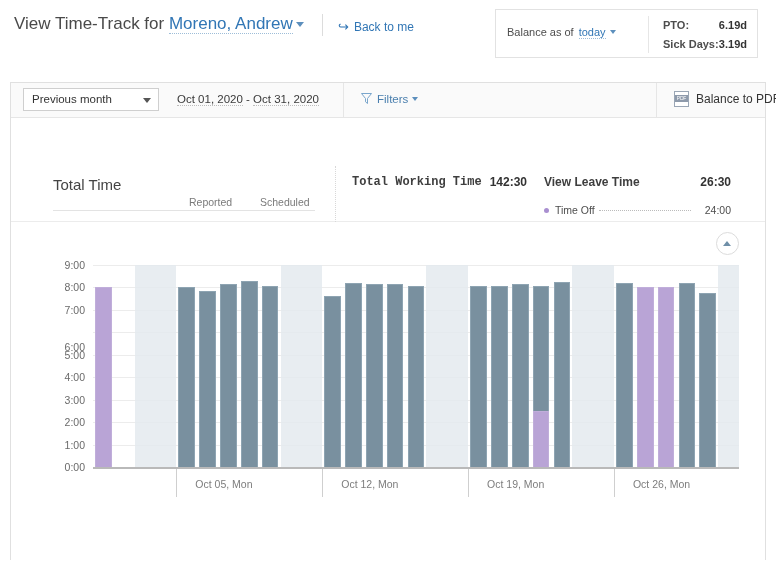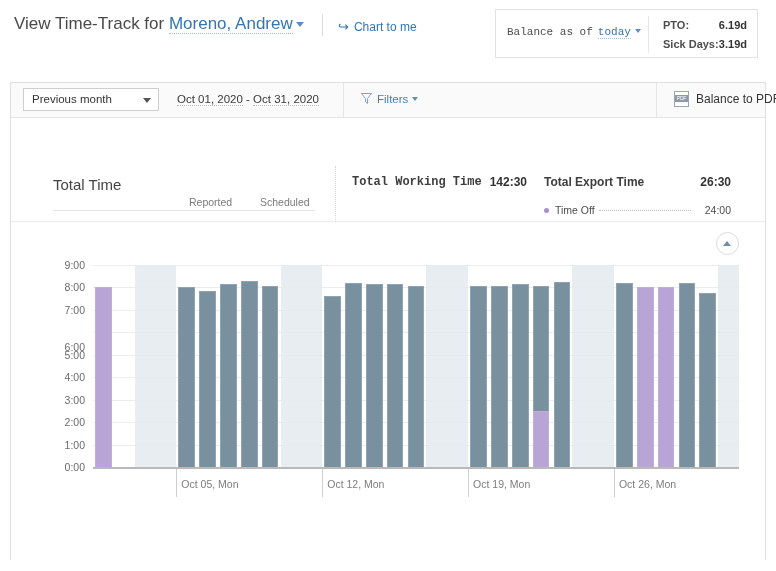--- a/index.html
+++ b/index.html
@@ -80,21 +80,20 @@
     background: #fff;
     box-sizing: border-box;
   }
   .balance-left {
     position: absolute;
     left: 11px;
     top: 16px;
     font-size: 11px;
     color: #4d4d4d;
     white-space: nowrap;
-    font-family: Liberation Mono, monospace;
   }
   .balance-today {
     color: #3176b5;
     border-bottom: 1px dotted #9dbdd8;
     margin-left: 5px;
     cursor: pointer;
   }
   .balance-sep {
     position: absolute;
     left: 152px;
@@ -515,36 +514,36 @@
     width: 1px;
     height: 28px;
     background: #cfcfcf;
   }
   .x-lab {
     position: absolute;
     top: 9px;
     font-size: 10.5px;
     color: #7d7d7d;
     white-space: nowrap;
-    padding-left: 5px;
+    padding-left: 19px;
   }
 </style>
 </head>
 <body>
 
 <div class="header">
   <div class="page-title">
     <span>View Time-Track for</span>
     <span class="emp-link">Moreno, Andrew</span><span class="caret-down"></span>
   </div>
 
   <div class="hdr-divider"></div>
 
   <div class="back-to-me">
-    <span class="back-arrow">↪</span><span>Chart to me</span>
+    <span class="back-arrow">↪</span><span>Back to me</span>
   </div>
 
   <div class="balance-box">
     <div class="balance-left">
       <span>Balance as of</span><span class="balance-today">today</span><span class="caret-sm"></span>
     </div>
     <div class="balance-sep"></div>
     <div class="bal-row r1">PTO:</div>
     <div class="bal-val v1">6.19d</div>
     <div class="bal-row r2">Sick Days:</div>
@@ -588,21 +587,21 @@
     <div class="sum-note">
       <b>1:00</b>
       <span>more than scheduled</span>
     </div>
 
     <div class="sum-vdiv"></div>
 
     <div class="wt-label">Total Working Time</div>
     <div class="wt-value">142:30</div>
 
-    <div class="lt-label">Total Export Time</div>
+    <div class="lt-label">View Leave Time</div>
     <div class="lt-value">26:30</div>
 
     <div class="leave-row lr1">
       <span class="lr-bullet"></span><span>Time Off</span><span class="lr-dots" style="width:92px"></span><span class="lr-val">24:00</span>
     </div>
     <div class="leave-row lr2">
       <span class="lr-bullet"></span><span>Sick Leave</span><span class="lr-dots" style="width:87px"></span><span class="lr-val">2:30</span>
     </div>
   </div>
 

